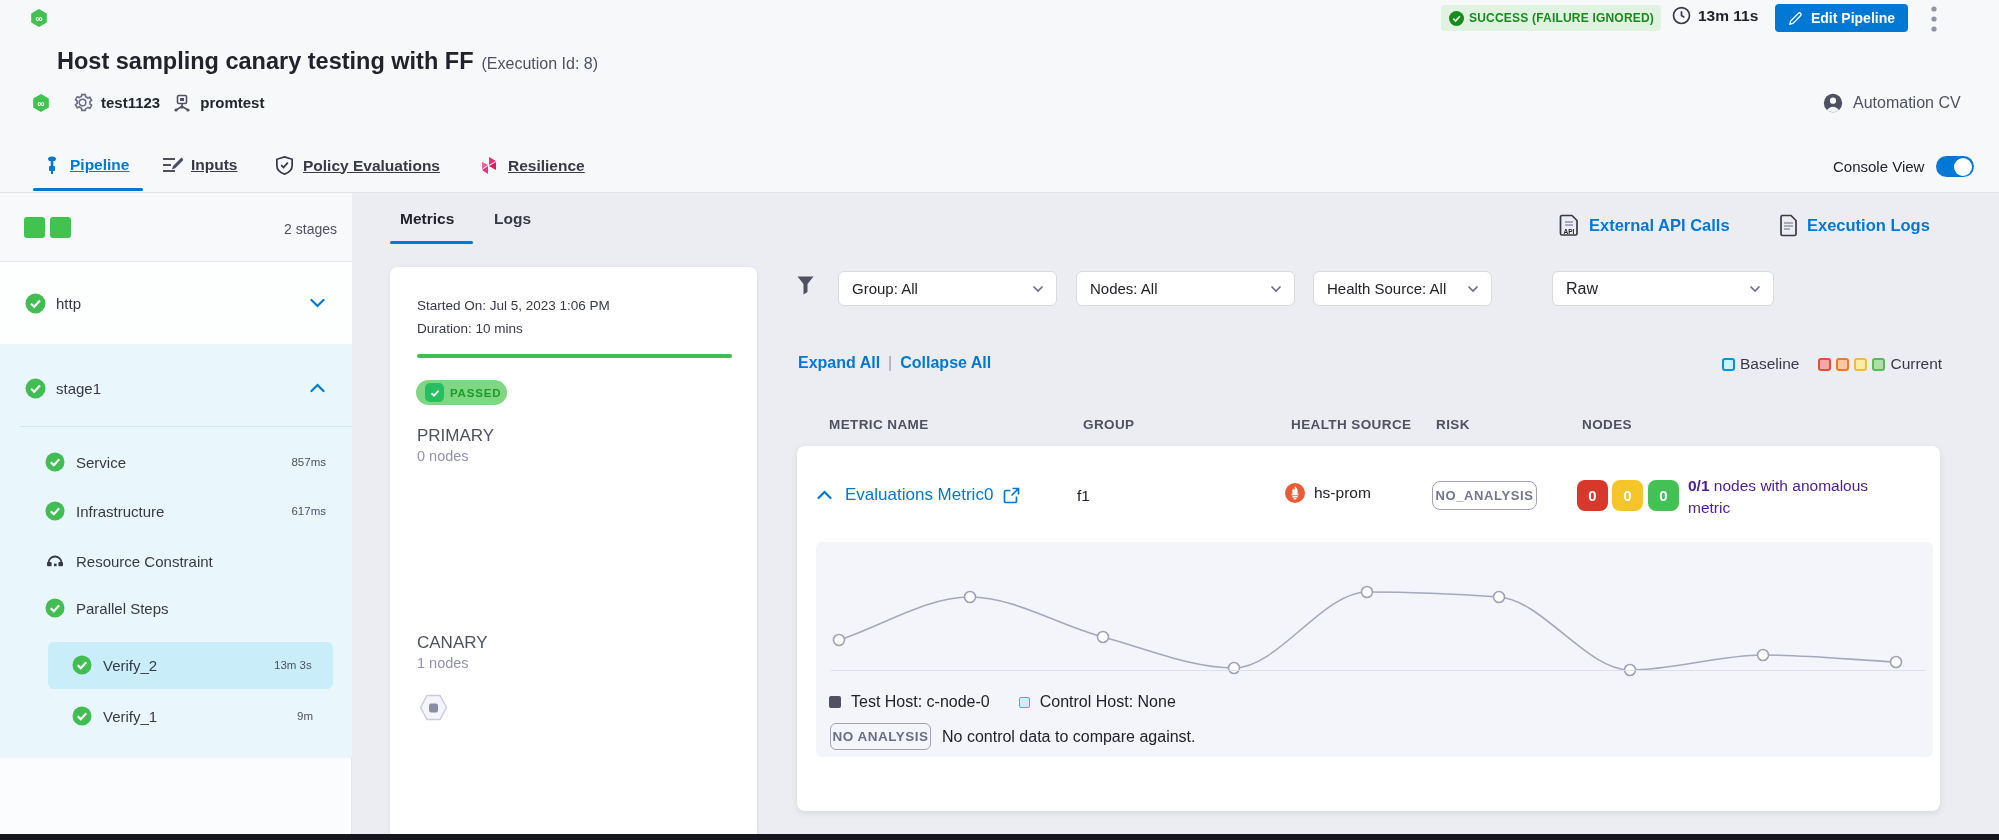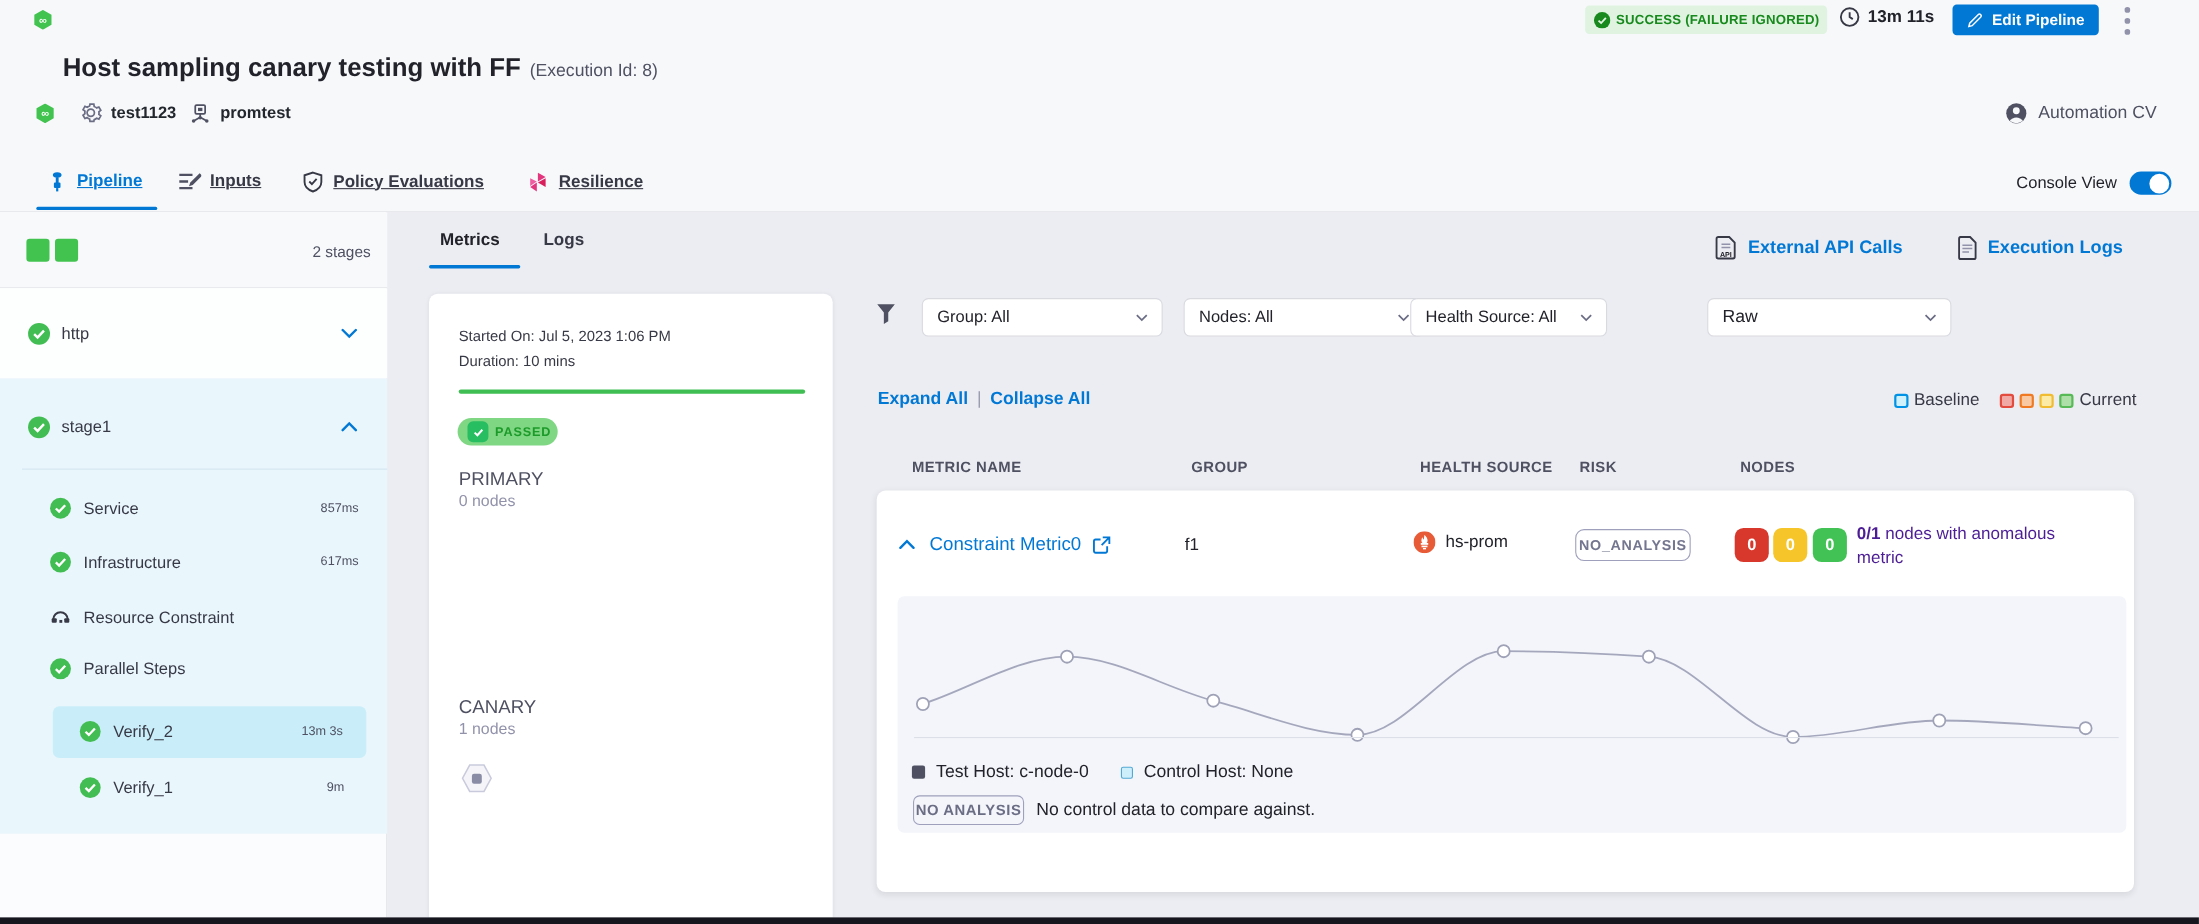--- a/index.html
+++ b/index.html
@@ -308,21 +308,21 @@
 
   <svg class="abs" style="left:797px;top:276px" width="17" height="19" viewBox="0 0 17 19">
       <path d="M0.5 0.5 h16 l-6 7.5 v8 l-4 2.5 v-10.5z" fill="#4f5162"></path>
     </svg>
   <div class="drop" style="left:838px;width:219px">Group: All<svg class="chev" width="12" height="8" viewBox="0 0 12 8">
         <path d="M1.5 1.5 L6 6 L10.5 1.5" stroke="#6b6d85" stroke-width="1.6" fill="none"></path>
       </svg></div>
   <div class="drop" style="left:1076px;width:219px">Nodes: All<svg class="chev" width="12" height="8" viewBox="0 0 12 8">
         <path d="M1.5 1.5 L6 6 L10.5 1.5" stroke="#6b6d85" stroke-width="1.6" fill="none"></path>
       </svg></div>
-  <div class="drop" style="left:1282px;width:179px">Health Source: All<svg class="chev" width="12" height="8" viewBox="0 0 12 8">
+  <div class="drop" style="left:1313px;width:179px">Health Source: All<svg class="chev" width="12" height="8" viewBox="0 0 12 8">
         <path d="M1.5 1.5 L6 6 L10.5 1.5" stroke="#6b6d85" stroke-width="1.6" fill="none"></path>
       </svg></div>
   <div class="drop" style="left:1552px;width:222px;font-size:16px">Raw<svg class="chev" width="12" height="8" viewBox="0 0 12 8">
         <path d="M1.5 1.5 L6 6 L10.5 1.5" stroke="#6b6d85" stroke-width="1.6" fill="none"></path>
       </svg></div>
 
   <div class="abs" id="expall">Expand All<span style="color:#9b9db1;font-weight:400;padding:0 8px">|</span>Collapse All</div>
   <div class="abs" id="legend">
     <div class="lsq" style="background:#cff1fb;border:2px solid #0092e4"></div>
     <span>Baseline</span>
@@ -337,21 +337,21 @@
   <div class="abs" id="thead" style="left:1083px">GROUP</div>
   <div class="abs" id="thead" style="left:1291px">HEALTH SOURCE</div>
   <div class="abs" id="thead" style="left:1436px">RISK</div>
   <div class="abs" id="thead" style="left:1582px">NODES</div>
 
   <div class="abs" id="metcard"></div>
   <div class="abs" id="mrow">
     <svg width="15" height="10" viewBox="0 0 15 10">
         <path d="M1.5 8 L7.5 2 L13.5 8" stroke="#0278d5" stroke-width="2.2" fill="none" stroke-linecap="round"></path>
       </svg>
-    <span id="pname">Constraint Metric0</span>
+    <span id="pname">Evaluations Metric0</span>
     <svg width="17" height="17" viewBox="0 0 17 17" style="margin-left:10px">
         <path d="M13.5 9.5 v4.5 a1.5 1.5 0 0 1 -1.5 1.5 h-9 a1.5 1.5 0 0 1 -1.5 -1.5 v-9 a1.5 1.5 0 0 1 1.5 -1.5 h4.5" fill="none" stroke="#0278d5" stroke-width="1.7"></path>
         <path d="M9.5 1.5 h6 v6 M15 2 L8.5 8.5" stroke="#0278d5" stroke-width="1.7" fill="none"></path>
       </svg>
   </div>
   <div class="abs" id="f1">f1</div>
   <div class="abs" id="hsprom">
     <svg width="20" height="20" viewBox="0 0 20 20" style="margin-right:9px">
         <circle cx="10" cy="10" r="10" fill="#e75b37"></circle>
         <path d="M10 3.2 c1.6 1.8 2.8 3.4 2.8 5.2 a2.8 2.8 0 0 1 -5.6 0 c0-.9.3-2 .9-2.9 .2 1 .7 1.6 1.3 2.1 .2-1.5.2-3 .6-4.4z" fill="#fff"></path>

